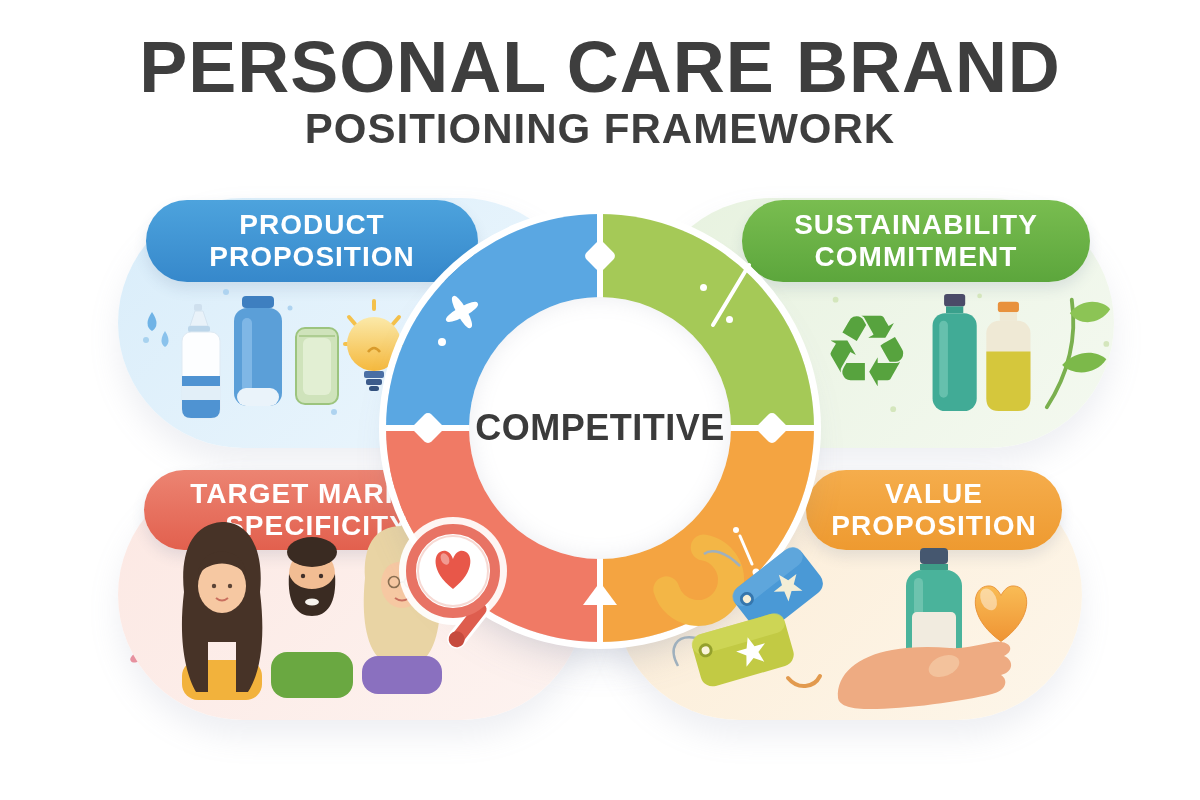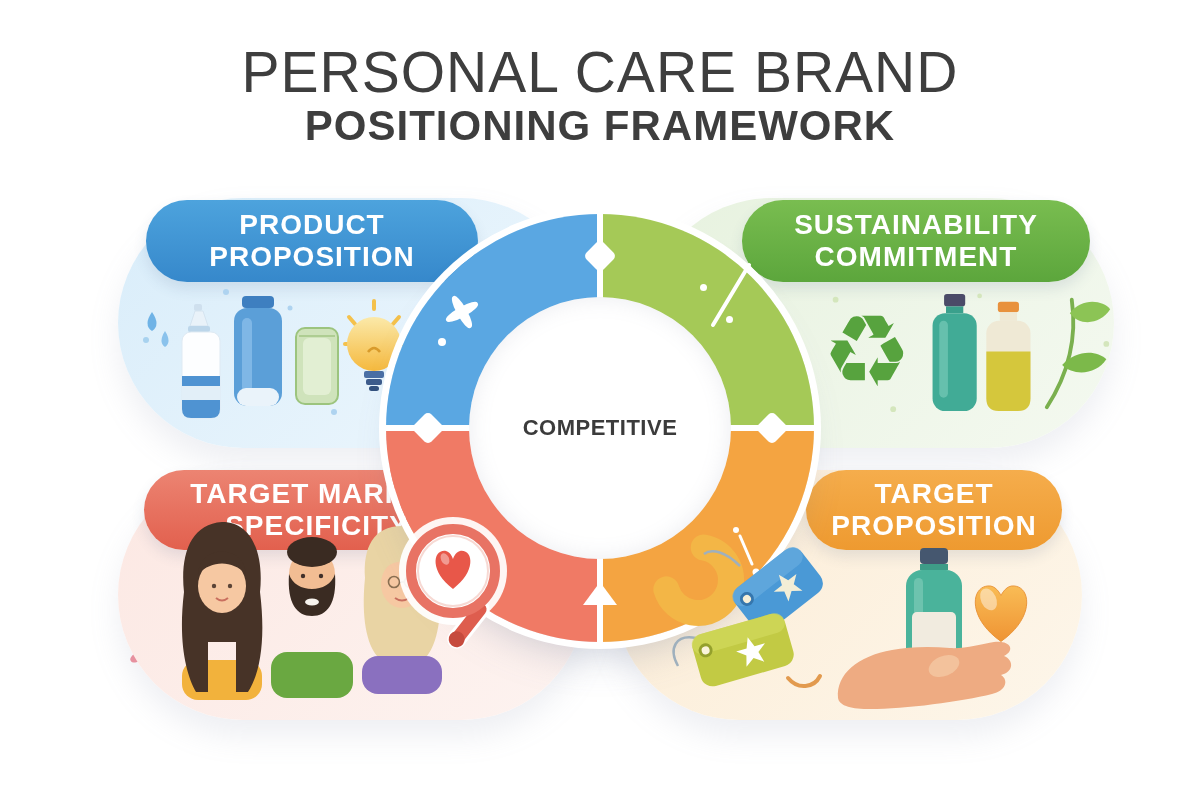--- a/index.html
+++ b/index.html
@@ -1,21 +1,21 @@
 <!DOCTYPE html>
 <html><head>
 <meta charset="utf-8">
 <style>
   html,body{margin:0;padding:0;}
   body{width:1200px;height:800px;background:#fff;font-family:"Liberation Sans",sans-serif;overflow:hidden;}
   .stage{position:relative;width:1200px;height:800px;background:#fff;overflow:hidden;}
 
   
   .title{position:absolute;left:0;top:30px;width:100%;text-align:center;color:#3e3e3e;z-index:2;}
-  .t1{font-size:57px;font-weight:400;letter-spacing:1px;line-height:1.05;margin-top:13px;}
+  .t1{font-size:72px;font-weight:700;letter-spacing:1px;line-height:1.05;}
   .t2{font-size:42px;font-weight:700;letter-spacing:1px;line-height:1.1;}
 
   
   .card{position:absolute;width:468px;height:250px;border-radius:125px;box-shadow:0 16px 30px rgba(140,150,175,.15);z-index:1;}
   .card-tl{left:118px;top:198px;background:linear-gradient(135deg,#d9edfa,#eef7fd);}
   .card-tr{left:646px;top:198px;background:linear-gradient(135deg,#e7f2df,#f4f9f0);}
   .card-bl{left:118px;top:470px;background:linear-gradient(135deg,#fce8e3,#fdf3f0);}
   .card-br{left:614px;top:470px;background:linear-gradient(135deg,#fcecd5,#fdf6ea);}
 
   .pill{position:absolute;border-radius:42px;display:flex;flex-direction:column;align-items:center;justify-content:center;
@@ -29,21 +29,21 @@
   .icons-svg{position:absolute;}
 
   
   .donut{position:absolute;left:386px;top:214px;width:428px;height:428px;border-radius:50%;z-index:10;
          background:conic-gradient(from 0deg,#a5c957 0 90deg,#f4a441 0 180deg,#f07a65 0 270deg,#5aa7e2 0 360deg);
          box-shadow:0 0 0 7px #fff,0 26px 42px -16px rgba(110,120,150,.35);}
   .sep-v{position:absolute;left:211px;top:-6px;width:6px;height:440px;background:#fff;border-radius:3px;}
   .sep-h{position:absolute;left:-6px;top:211px;width:440px;height:6px;background:#fff;border-radius:3px;}
   .hole{position:absolute;left:83px;top:83px;width:262px;height:262px;border-radius:50%;background:#fff;
         box-shadow:inset 0 0 22px rgba(130,135,160,.16);display:flex;flex-direction:column;align-items:center;justify-content:center;}
-  .center-label{font-size:22px;font-weight:800;color:#3b3b3b;letter-spacing:.5px;line-height:1.24;text-align:center;}
+  .center-label{font-size:36px;font-weight:800;color:#3b3b3b;letter-spacing:.5px;line-height:1.24;text-align:center;}
   .diamond{position:absolute;width:24px;height:24px;background:#fff;border-radius:5px;transform:rotate(45deg);}
   .d-top{left:202px;top:30px;} .d-left{left:30px;top:202px;} .d-right{left:374px;top:202px;}
   .arrow-up{position:absolute;left:197px;top:368px;width:0;height:0;
             border-left:17px solid transparent;border-right:17px solid transparent;border-bottom:23px solid #fff;}
   .doodle-line{position:absolute;left:343px;top:44px;width:4px;height:74px;background:#fff;border-radius:2px;transform:rotate(31deg);}
 
   
   .spark{position:absolute;}
   .spark::before,.spark::after{content:"";position:absolute;left:50%;top:0;width:28%;height:100%;background:var(--c,#fff);border-radius:45%;}
   .spark::before{transform:translateX(-50%) rotate(45deg);}
@@ -186,21 +186,21 @@
         <circle cx="37" cy="56" r="5.5" fill="none" stroke="#8a6f52" stroke-width="1.6"></circle>
         <circle cx="53" cy="56" r="5.5" fill="none" stroke="#8a6f52" stroke-width="1.6"></circle>
         <path d="M42,56 L48,56" stroke="#8a6f52" stroke-width="1.6"></path>
         <path d="M38,72 Q45,77 52,72" stroke="#c96f5f" stroke-width="2" fill="none"></path>
       </g>
     </svg>
   </div>
 
   <div class="card card-br">
     <div class="pill pill-br">
-      <span>TARGET</span>
+      <span>VALUE</span>
       <span>PROPOSITION</span>
     </div>
     <svg class="icons-svg" style="left:218px;top:78px;" width="200" height="165" viewBox="0 0 200 165">
       <g transform="translate(72,0)">
         <rect x="16" y="0" width="28" height="16" rx="4" fill="#45576f"></rect>
         <rect x="16" y="16" width="28" height="6" fill="#3e9c87"></rect>
         <rect x="2" y="22" width="56" height="112" rx="16" fill="#4ab39b"></rect>
         <rect x="10" y="30" width="9" height="80" rx="4.5" fill="#7ccab7" opacity=".7"></rect>
         <rect x="8" y="64" width="44" height="42" rx="5" fill="#f1ebdf"></rect>
       </g>

